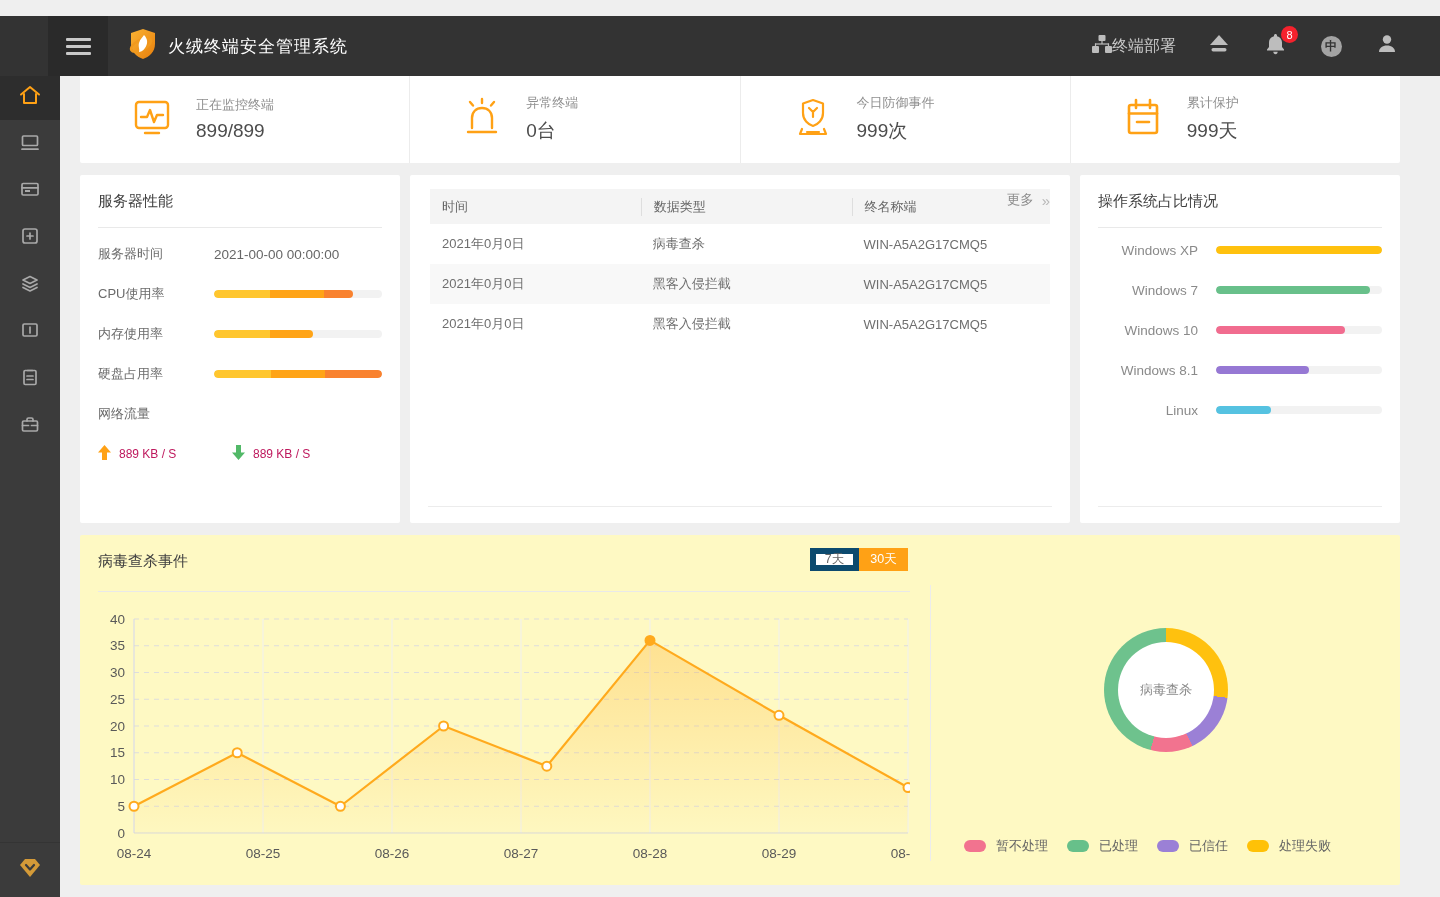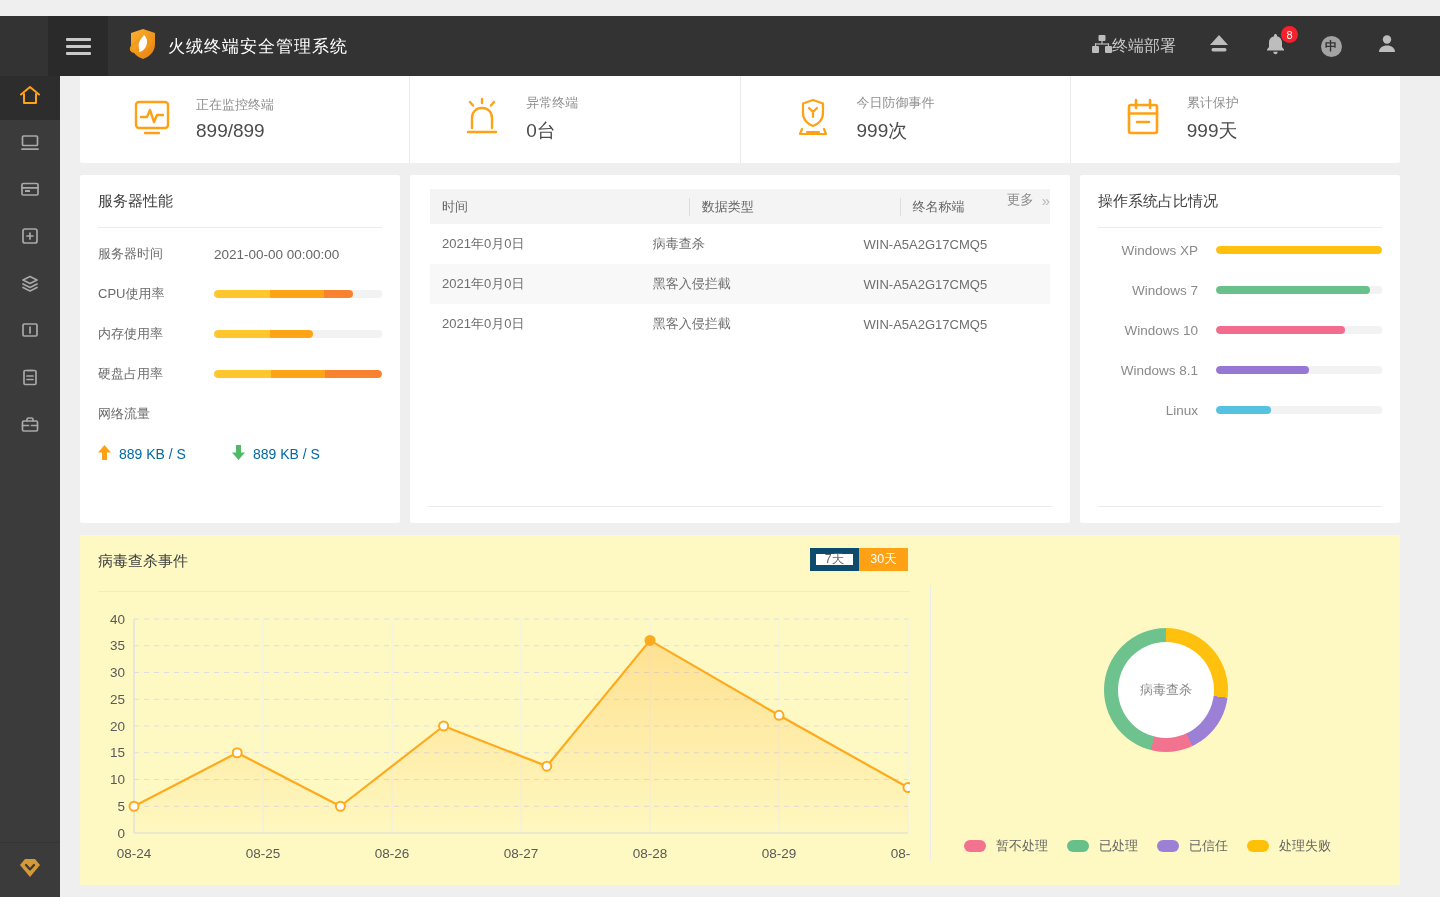--- a/index.html
+++ b/index.html
@@ -44,29 +44,29 @@
   .perf-panel { width:320px; }
   .perf-body { padding:0 18px; }
   .perf-row { height:40px; display:flex; align-items:center;gap:24px; }
   .perf-row.first { margin-top:6px; }
   .perf-label { width:92px; font-size:13px; color:#6b6b6b; flex:none; }
   .perf-value { font-size:13.5px; color:#666; }
   .perf-track { flex:1; height:8px; background:#f2f2f2; border-radius:4px; overflow:hidden; }
   .perf-fill { height:8px; border-radius:4px; }
   .net-label { height:40px; display:flex; align-items:center; font-size:13px; color:#6b6b6b; }
   .speeds { height:40px; display:flex; align-items:center; gap:14px; }
-  .speed { display:flex; align-items:center; gap:8px; font-size:14px; color:#0369a1; width:120px; }
+  .speed { display:flex; align-items:center; gap:8px; font-size:12px; color:#be185d; width:120px; }
 
   .sec-panel { flex:1; }
   .more-link { position:absolute; right:20px; top:16px; font-size:13.5px; color:#8c8c8c; cursor:pointer; display:flex; gap:8px; align-items:center; }
   .more-arrow { color:#b8b8b8; font-size:15px; }
   .sec-table { margin:14px 20px 0 20px; }
   .t-head { display:grid; grid-template-columns:34% 34% 32%; background:#f4f4f4; height:35px; align-items:center; }
   .t-head .t-cell { font-size:13px; color:#666; padding-left:12px; }
-  .t-head .t-cell + .t-cell { border-left:1px solid #dedede;margin-left:48px; }
+  .t-head .t-cell + .t-cell { border-left:1px solid #dedede; }
   .t-row { display:grid; grid-template-columns:34% 34% 32%; height:40px; align-items:center; }
   .t-row.alt { background:#f8f8f8; }
   .t-row .t-cell { font-size:13px; color:#6e6e6e; padding-left:12px; }
 
   .os-panel { width:320px; }
   .os-body { padding:0 18px; }
   .os-row { height:40px; display:flex; align-items:center; gap:18px; }
   .os-row.first { margin-top:2px; }
   .os-label { width:100px; text-align:right; font-size:13.5px; color:#8a8a8a; flex:none; }
   .os-track { width:170px; height:8px; background:#f2f2f2; border-radius:4px; overflow:hidden; }

